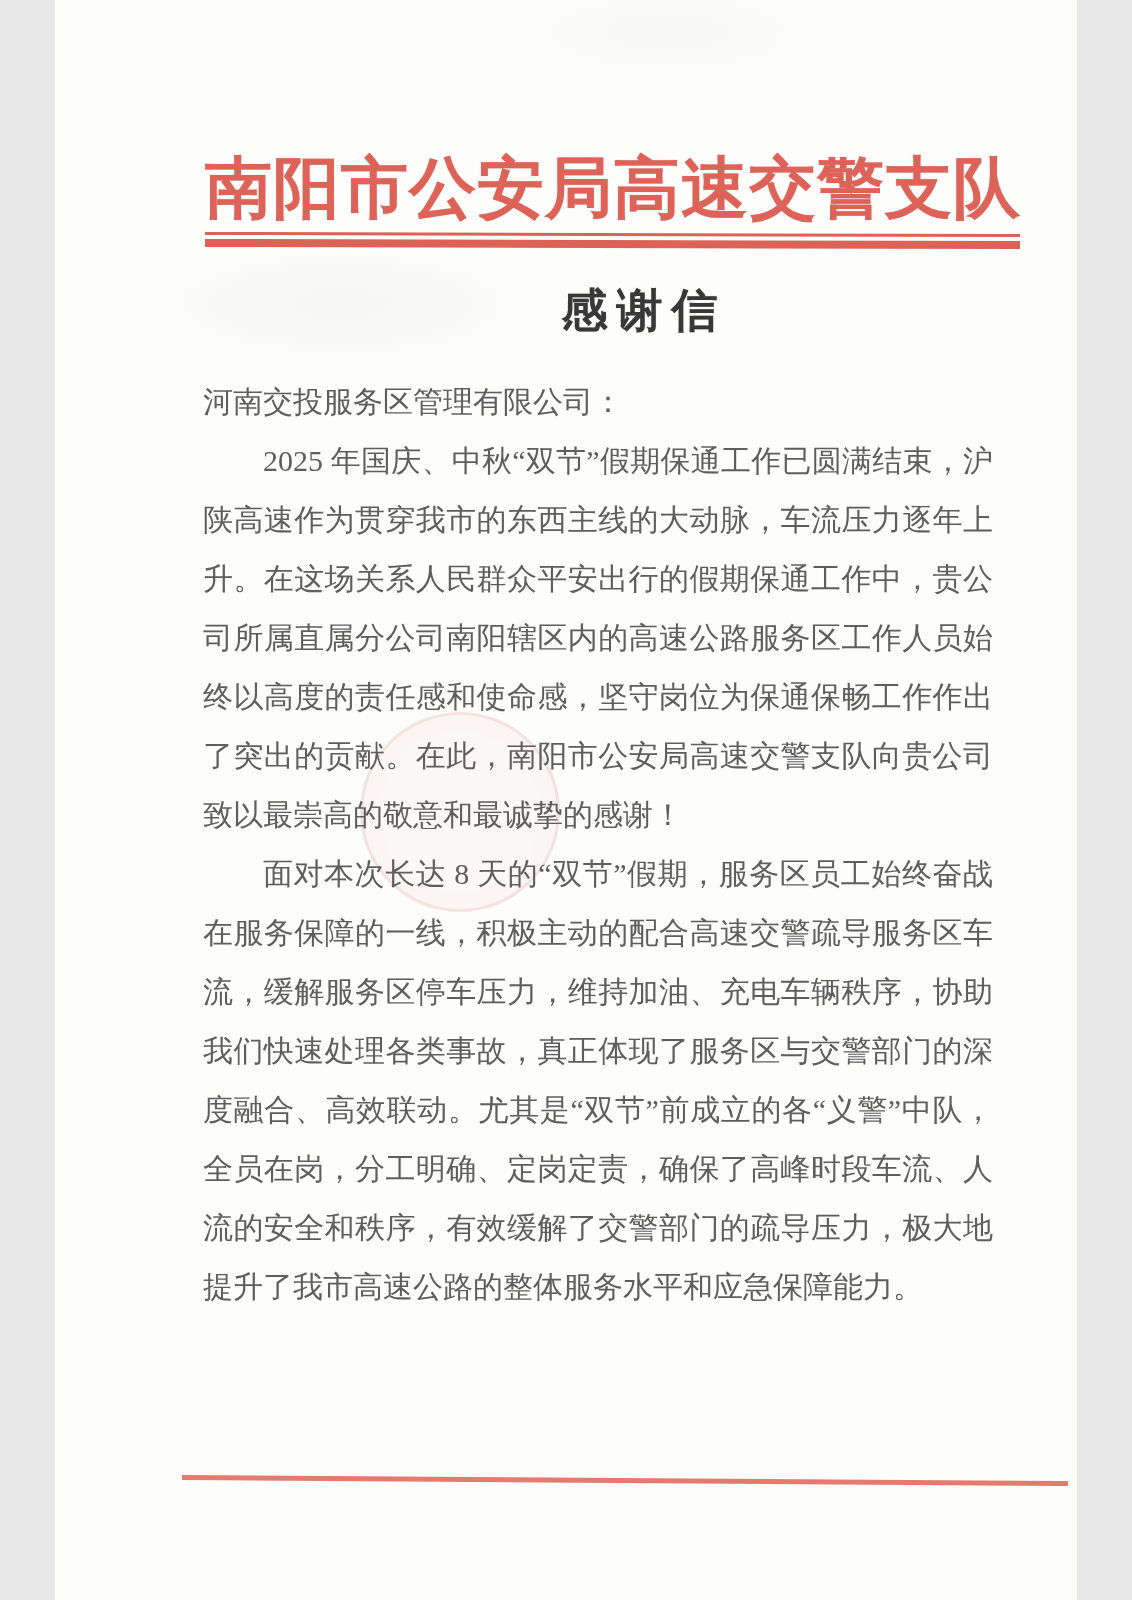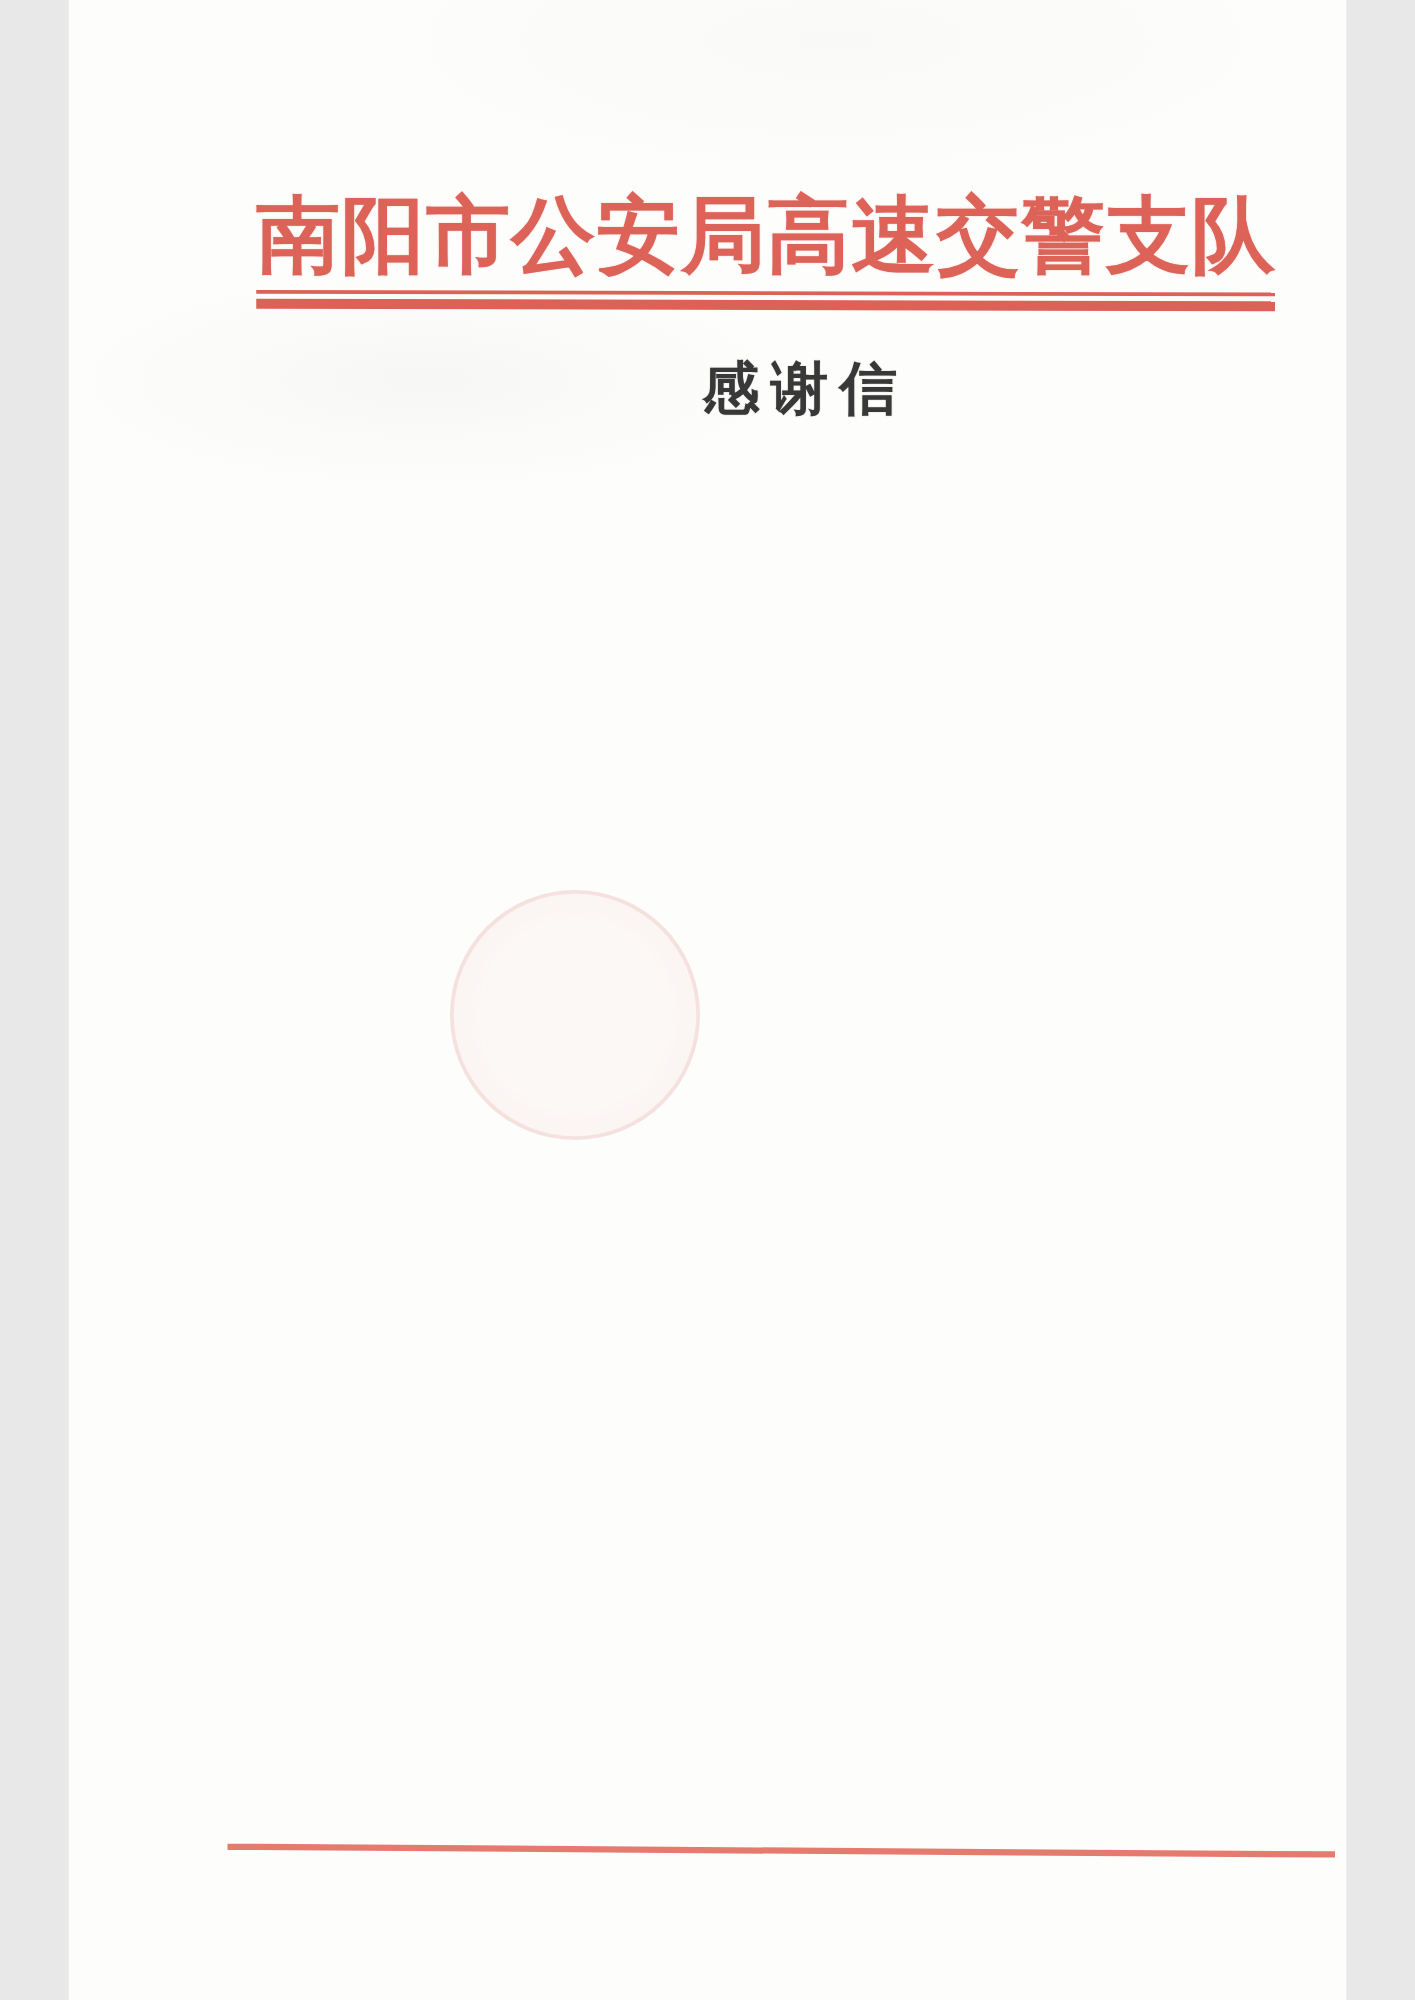--- a/index.html
+++ b/index.html
@@ -103,17 +103,20 @@
     <div class="rule-thin"></div>
     <div class="rule-gap"></div>
     <div class="rule-thick"></div>
   </div>
 
   <div class="letter-title">感谢信</div>
 
   <div class="seal-bleed"></div>
 
   <div class="letter-body">
+    <div class="salutation">河南交投服务区管理有限公司：</div>
+    <p class="para">2025 年国庆、中秋“双节”假期保通工作已圆满结束，沪陕高速作为贯穿我市的东西主线的大动脉，车流压力逐年上升。在这场关系人民群众平安出行的假期保通工作中，贵公司所属直属分公司南阳辖区内的高速公路服务区工作人员始终以高度的责任感和使命感，坚守岗位为保通保畅工作作出了突出的贡献。在此，南阳市公安局高速交警支队向贵公司致以最崇高的敬意和最诚挚的感谢！</p>
+    <p class="para">面对本次长达 8 天的“双节”假期，服务区员工始终奋战在服务保障的一线，积极主动的配合高速交警疏导服务区车流，缓解服务区停车压力，维持加油、充电车辆秩序，协助我们快速处理各类事故，真正体现了服务区与交警部门的深度融合、高效联动。尤其是“双节”前成立的各“义警”中队，全员在岗，分工明确、定岗定责，确保了高峰时段车流、人流的安全和秩序，有效缓解了交警部门的疏导压力，极大地提升了我市高速公路的整体服务水平和应急保障能力。</p>
   </div>
 
   <div class="footer-rule"></div>
 
 </div>
 
 </body></html>

